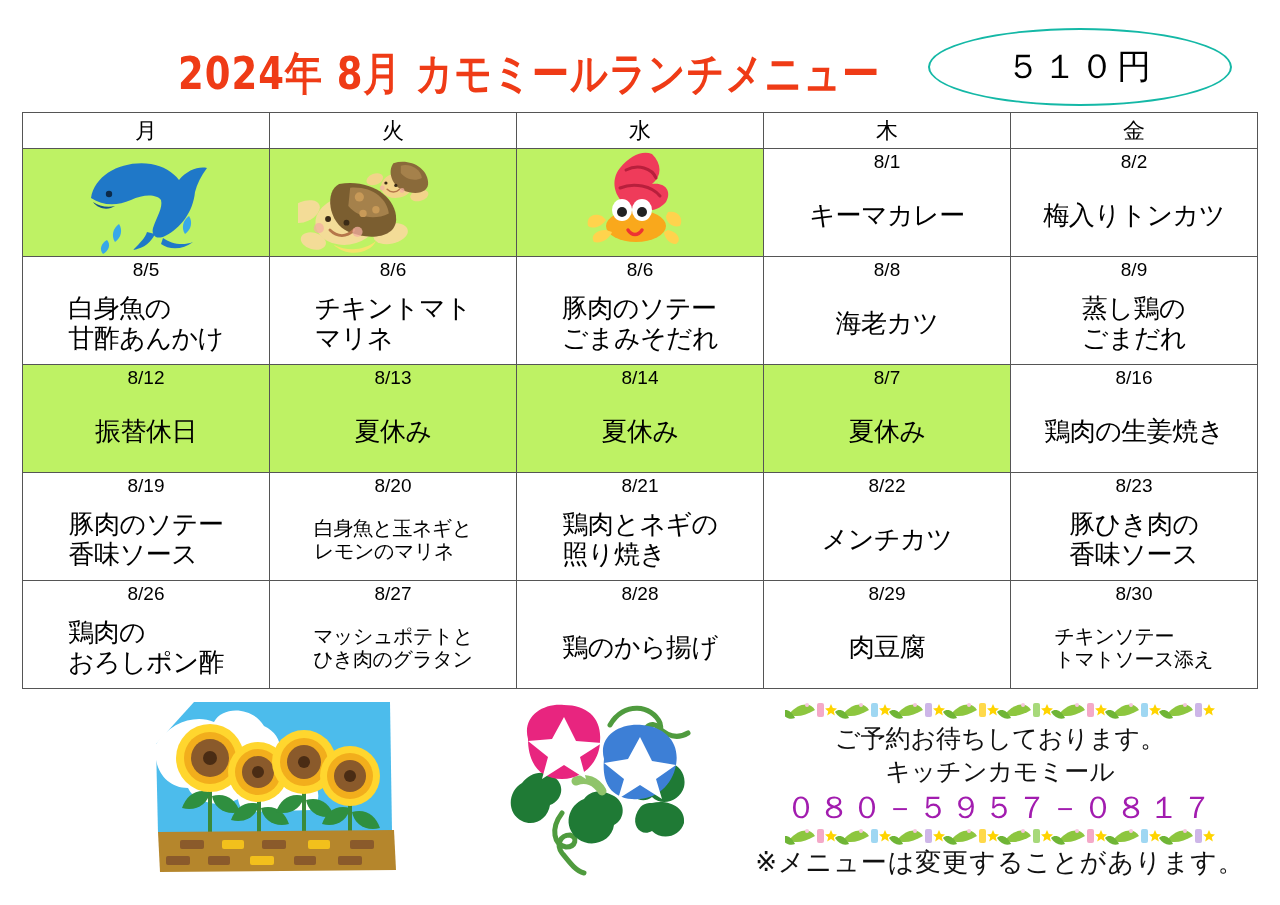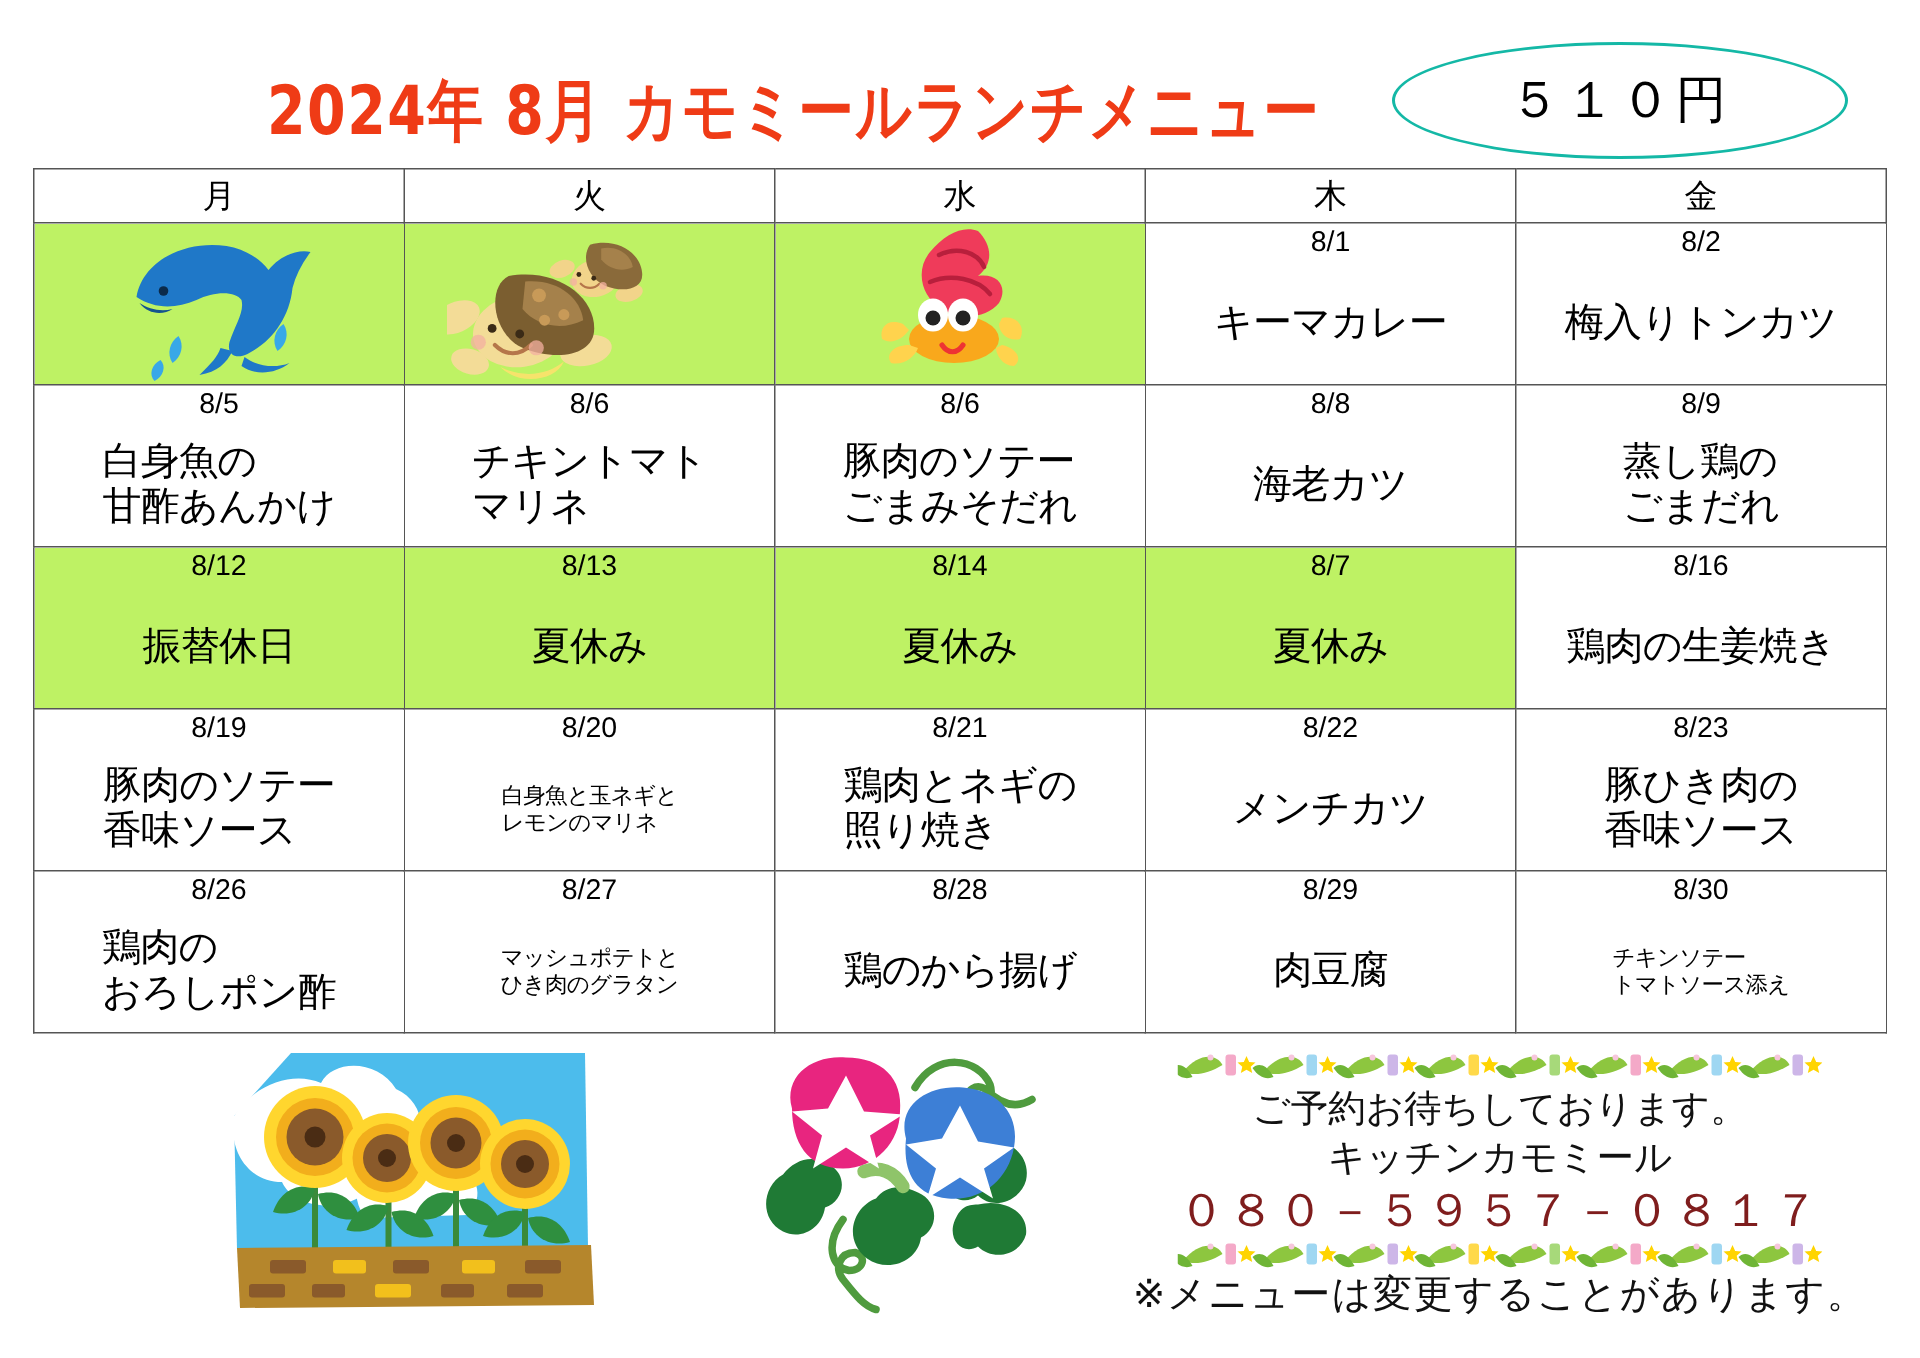--- a/index.html
+++ b/index.html
@@ -108,21 +108,21 @@
     flex-direction: column;
     align-items: center;
     justify-content: center;
     text-align: left;
     font-size: 26px;
     line-height: 1.15;
     letter-spacing: -0.5px;
     white-space: pre-line;
     font-family: "DejaVu Sans", sans-serif;
   }
-  .dish.small { font-size: 15px; letter-spacing: -0.5px; }
+  .dish.small { font-size: 20px; letter-spacing: -0.5px; }
 
   .art-cell {
     position: absolute;
     inset: 0;
     display: flex;
     align-items: center;
     justify-content: center;
   }
   .sunflower-art {
     position: absolute;
@@ -156,21 +156,21 @@
     line-height: 33px;
     letter-spacing: 0px;
     font-family: "DejaVu Sans", sans-serif;
     color: #111;
   }
   .contact-phone {
     font-size: 31px;
     line-height: 38px;
     letter-spacing: 2px;
     font-family: "DejaVu Sans", sans-serif;
-    color: #7f1d1d;
+    color: #a21caf;
   }
   .note {
     position: absolute;
     left: 745px;
     top: 845px;
     width: 510px;
     text-align: center;
     font-size: 26px;
     letter-spacing: 1px;
     font-family: "DejaVu Sans", sans-serif;

